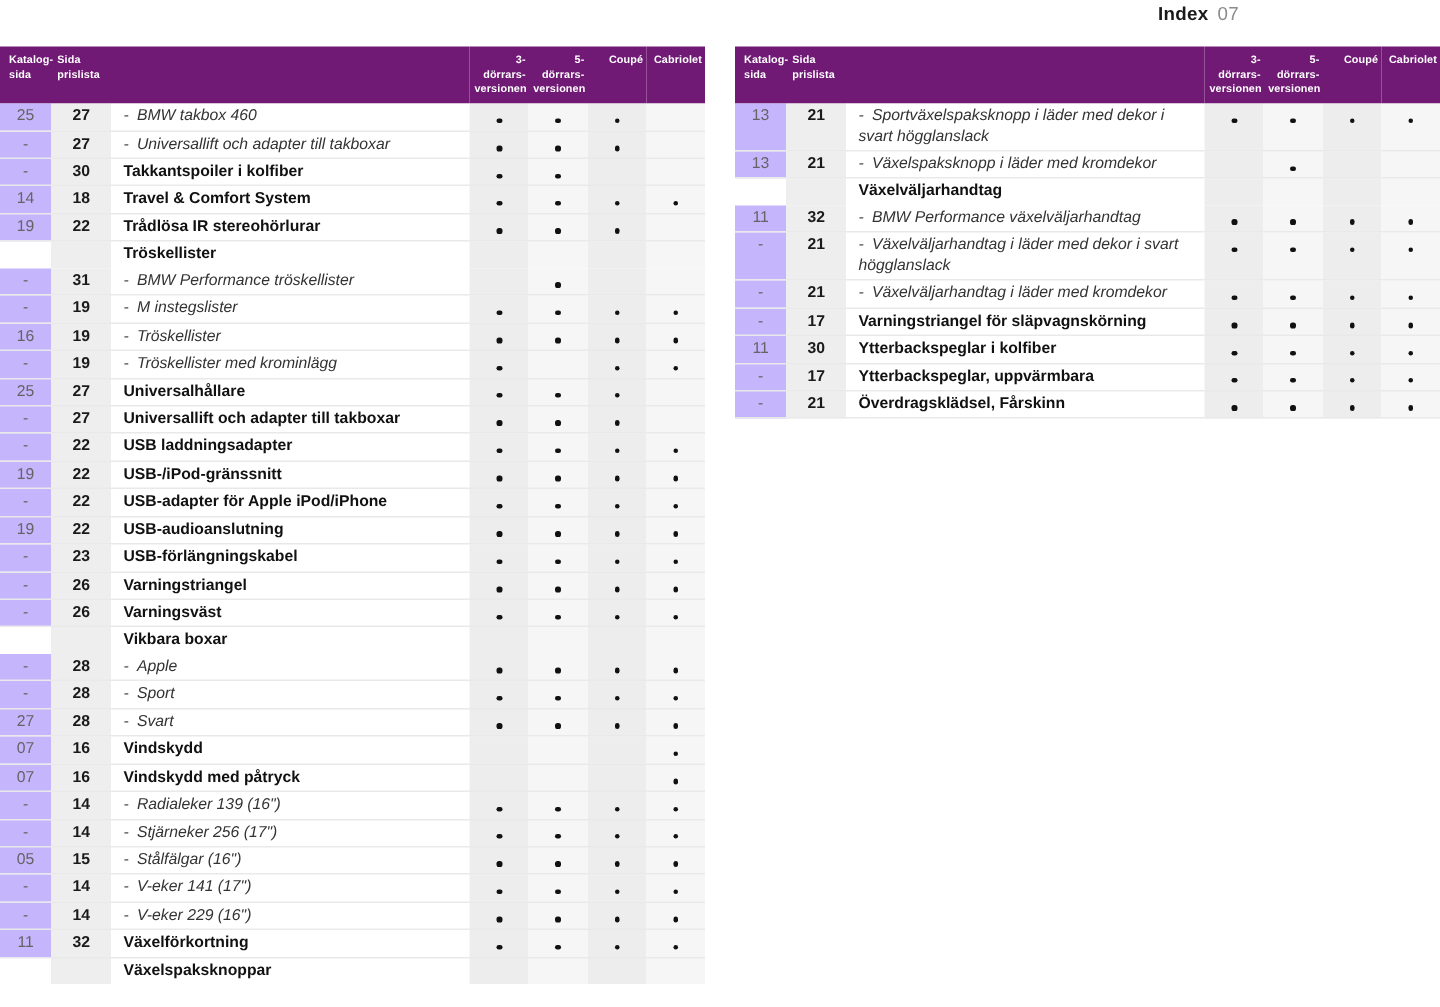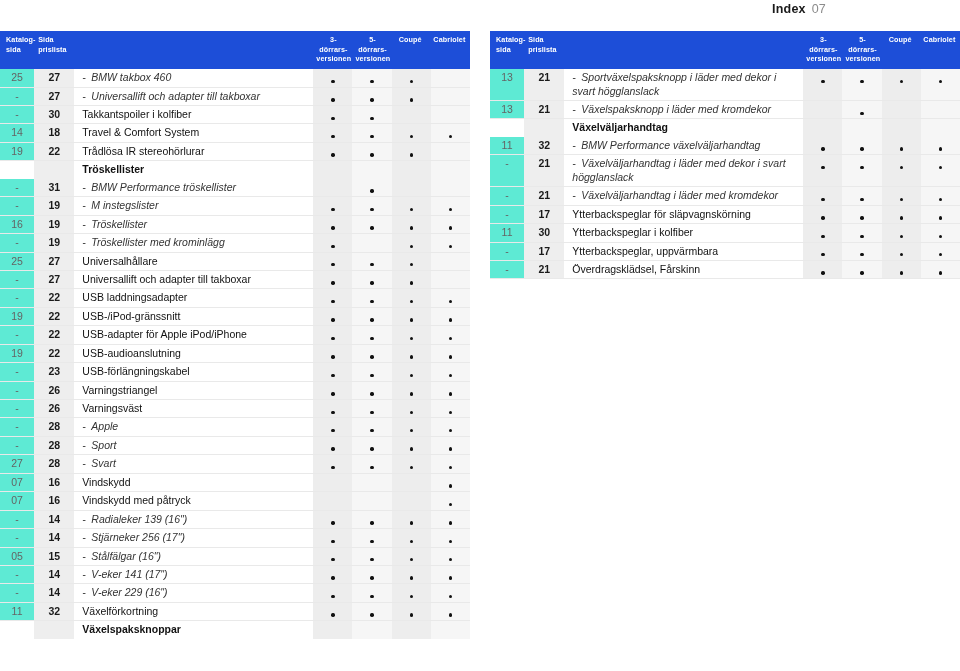--- a/index.html
+++ b/index.html
@@ -42,69 +42,69 @@
   }
 
   
   col.c-kat  { width: 34px; }
   col.c-sida { width: 40px; }
   col.c-name { width: 238px; }
   col.c-m    { width: 39px; }
 
   
   thead th {
-    background: #1d4ed8;
+    background: #701a75;
     color: #ffffff;
     font-weight: 700;
     font-size: 7.2px;
     line-height: 1.35;
     letter-spacing: .1px;
     padding: 4px 2px 5px 2px;
     vertical-align: top;
     text-align: left;
     height: 26px;
   }
   thead th.h-kat  { padding-left: 6px; }
   thead th.h-sida { padding-left: 4px; }
   thead th.h-name { }
-  thead th.h-m    { text-align: center; padding-left: 3px; }
+  thead th.h-m    { text-align: right; padding-left: 3px; }
   thead th.h-m.center { padding-left:0; }
 
   
   tbody tr { border-bottom: 1px solid #e9e9e9; }
   tbody tr.group { border-bottom: none; }
   tbody td {
     padding: 2px 2px 2px 2px;
     vertical-align: top;
     line-height: 1.28;
     height: 16px;
   }
   td.kat {
     text-align: center;
     color: #646464;
     font-size: 10.5px;
     font-weight: 400;
-    background: #5eead4;
+    background: #c4b5fd;
   }
   td.sida {
     text-align: center;
     color: #1a1a1a;
     font-size: 10.5px;
     font-weight: 700;
     background: #eeeeee;
   }
   td.name {
     color: #1a1a1a;
     font-size: 10.5px;
     padding-left: 8px;
     background: #ffffff;
   }
   td.name .dash { display:inline-block; width:9px; color:#4a4a4a; }
   tr.sub td.name { font-weight: 400; color:#333333;font-style:italic; }
-  tr.bold td.name { font-weight: 400; color:#111111; }
+  tr.bold td.name { font-weight: 700; color:#111111; }
   tr.group td.name { font-weight: 700; color:#111111; }
   tr.group td.kat { background:#ffffff; }
   tr.group td.sida { background:#eeeeee; }
 
   td.mark {
     text-align: center;
     background: #ffffff;
   }
   td.mark.shade { background: #ededed; }
   td.mark.light { background: #f6f6f6; }
@@ -330,20 +330,29 @@
             </tr>
             <tr class="bold">
               <td class="kat">-</td>
               <td class="sida">26</td>
               <td class="name"><span>Varningsväst</span></td>
               <td class="mark shade"><span class="dot"></span></td>
               <td class="mark light"><span class="dot"></span></td>
               <td class="mark shade"><span class="dot"></span></td>
               <td class="mark light"><span class="dot"></span></td>
             </tr>
+            <tr class="group">
+              <td class="kat"></td>
+              <td class="sida"></td>
+              <td class="name"><span>Vikbara boxar</span></td>
+              <td class="mark shade"><span class="dot off"></span></td>
+              <td class="mark light"><span class="dot off"></span></td>
+              <td class="mark shade"><span class="dot off"></span></td>
+              <td class="mark light"><span class="dot off"></span></td>
+            </tr>
             <tr class="sub">
               <td class="kat">-</td>
               <td class="sida">28</td>
               <td class="name"><span class="dash">-</span><span>Apple</span></td>
               <td class="mark shade"><span class="dot"></span></td>
               <td class="mark light"><span class="dot"></span></td>
               <td class="mark shade"><span class="dot"></span></td>
               <td class="mark light"><span class="dot"></span></td>
             </tr>
             <tr class="sub">
@@ -534,21 +543,21 @@
               <td class="sida">21</td>
               <td class="name"><span class="dash">-</span><span>Växelväljarhandtag i läder med kromdekor</span></td>
               <td class="mark shade"><span class="dot"></span></td>
               <td class="mark light"><span class="dot"></span></td>
               <td class="mark shade"><span class="dot"></span></td>
               <td class="mark light"><span class="dot"></span></td>
             </tr>
             <tr class="bold">
               <td class="kat">-</td>
               <td class="sida">17</td>
-              <td class="name"><span>Ytterbackspeglar för släpvagnskörning</span></td>
+              <td class="name"><span>Varningstriangel för släpvagnskörning</span></td>
               <td class="mark shade"><span class="dot"></span></td>
               <td class="mark light"><span class="dot"></span></td>
               <td class="mark shade"><span class="dot"></span></td>
               <td class="mark light"><span class="dot"></span></td>
             </tr>
             <tr class="bold">
               <td class="kat">11</td>
               <td class="sida">30</td>
               <td class="name"><span>Ytterbackspeglar i kolfiber</span></td>
               <td class="mark shade"><span class="dot"></span></td>

